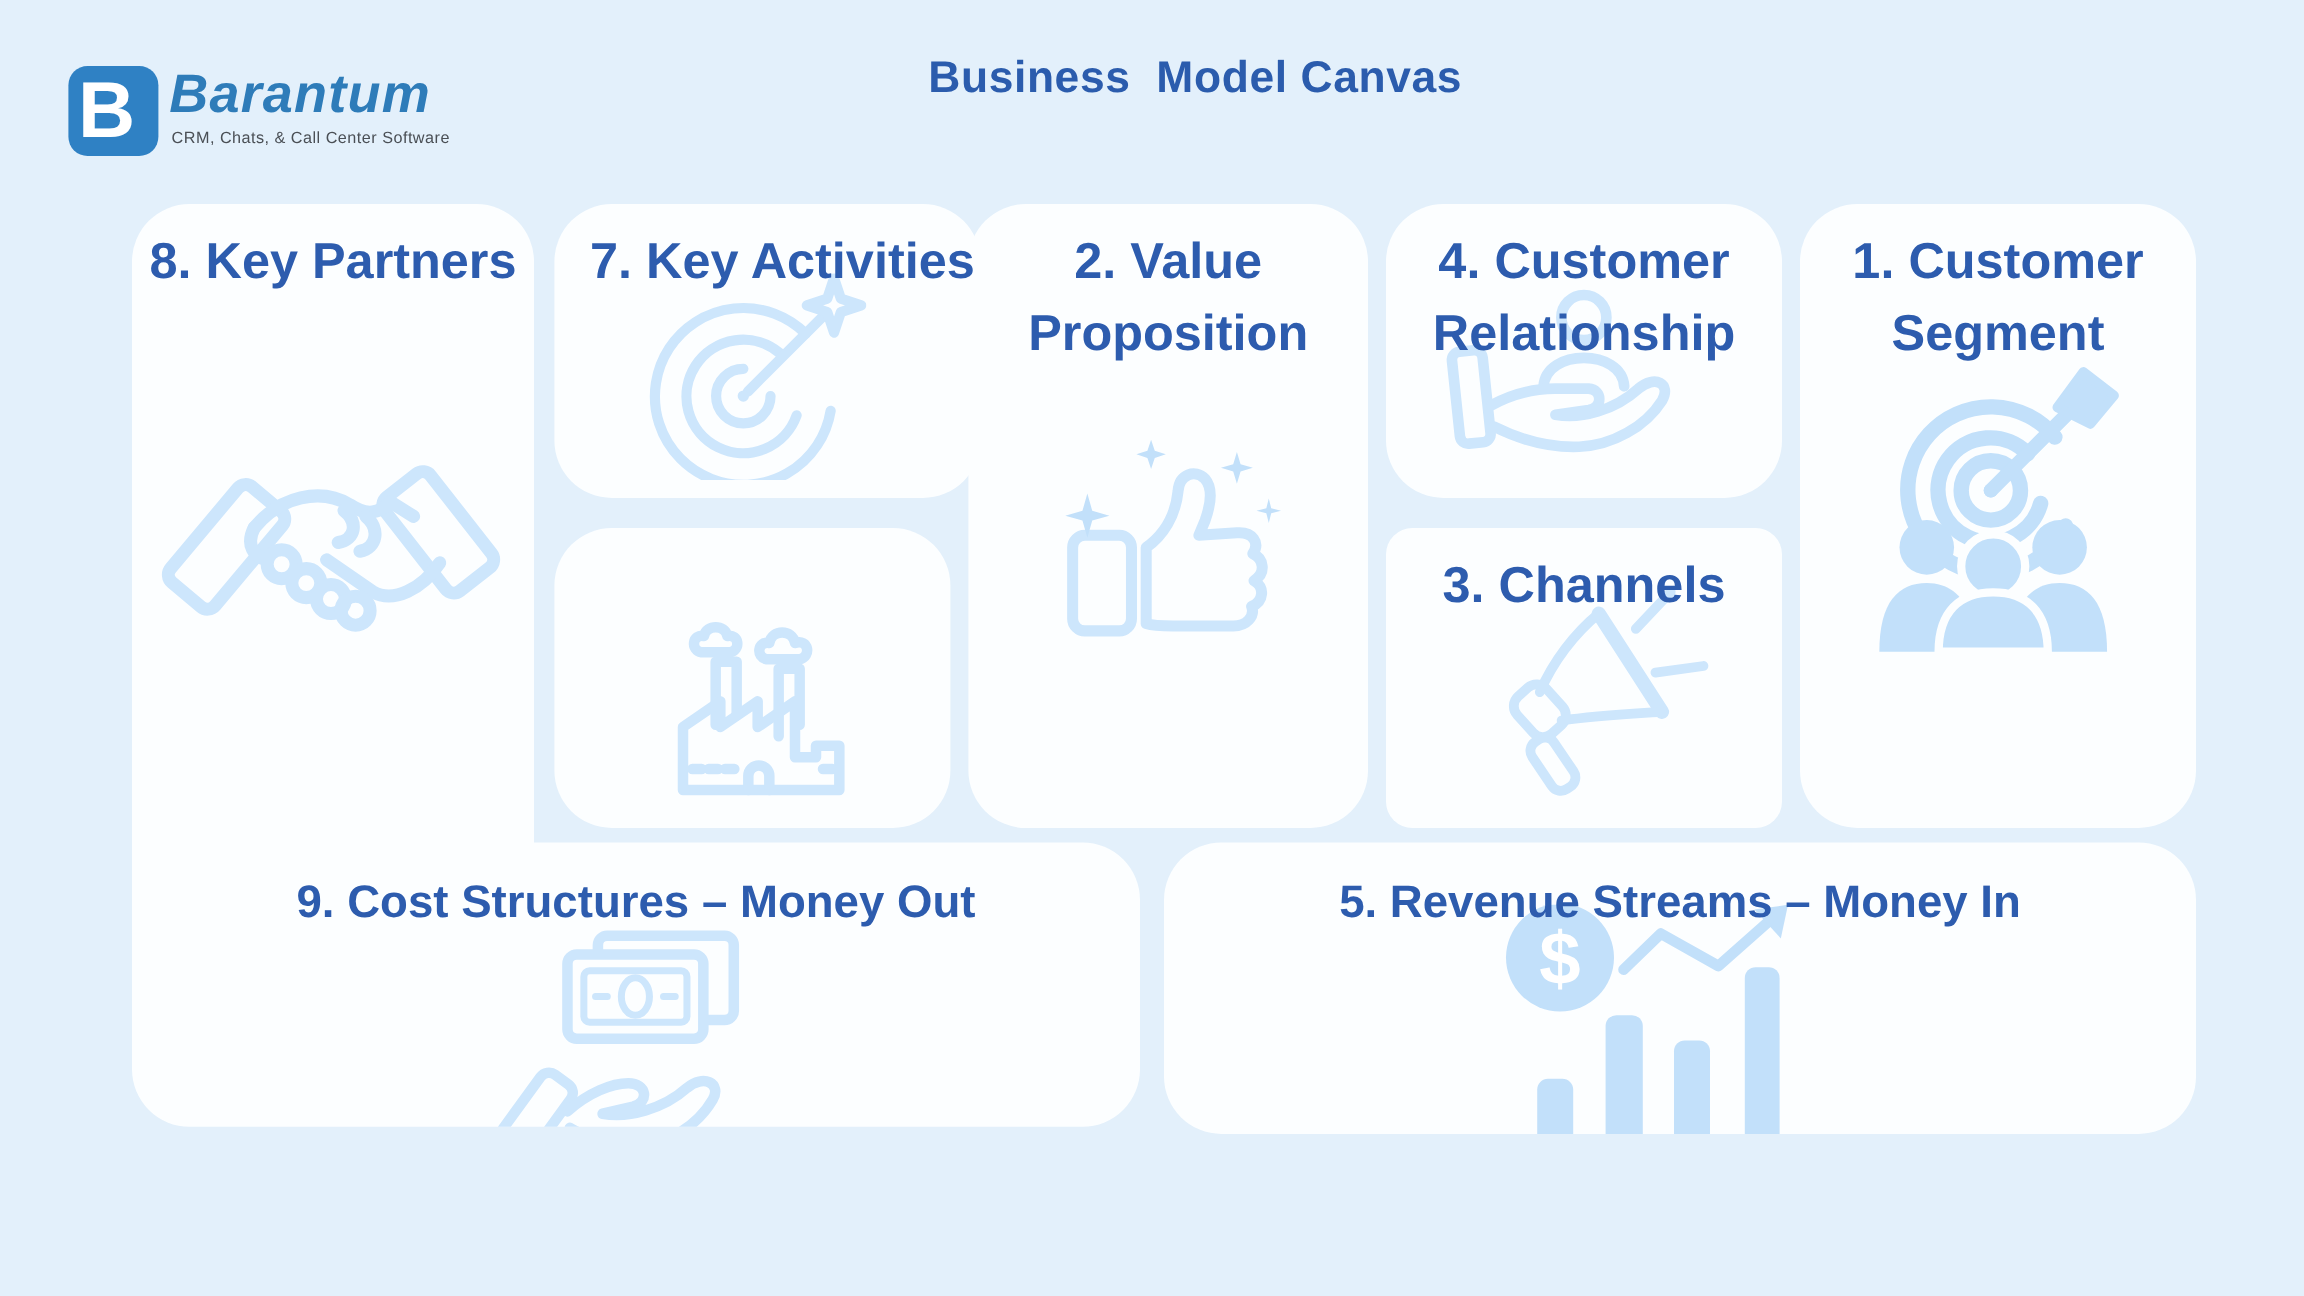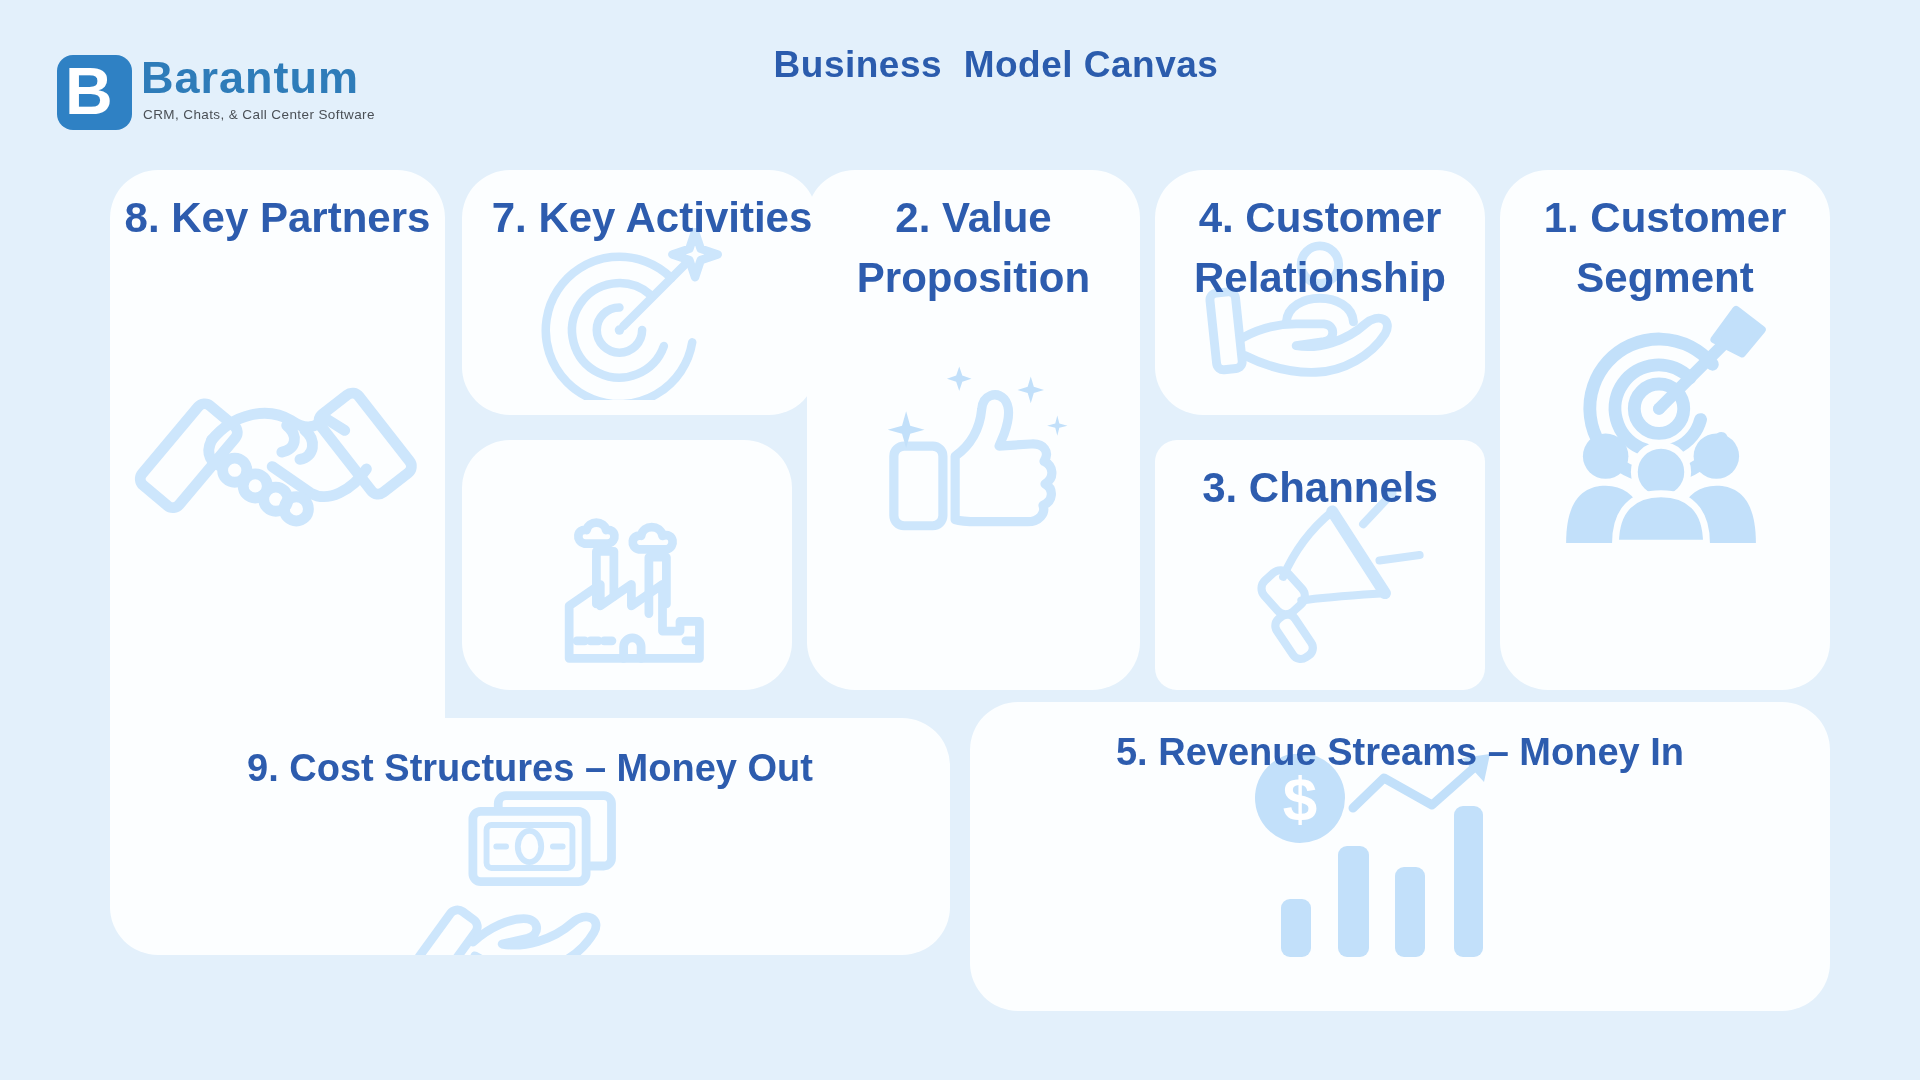--- a/index.html
+++ b/index.html
@@ -23,21 +23,21 @@
   .filledblue{fill:#c2e0fa;}
   
   .logo-mark{
     position:absolute;left:57px;top:55px;width:75px;height:75px;
     background:#2f81c4;border-radius:16px;color:#ffffff;
     font-weight:bold;font-size:66px;line-height:72px;text-align:left;
     padding-left:8px;box-sizing:border-box;
   }
   .logo-name{
     position:absolute;left:141px;top:52px;
-    font-weight:bold;font-size:45px;color:#2e7cb9;
+    font-style:italic;font-weight:bold;font-size:45px;color:#2e7cb9;
     letter-spacing:1px;
   }
   .logo-tagline{
     position:absolute;left:143px;top:107px;
     font-size:13.5px;color:#4a4f55;letter-spacing:0.4px;
   }
   .page-title{
     position:absolute;left:72px;top:44px;width:1848px;text-align:center;
     margin:0;color:#2b5cad;font-weight:bold;font-size:37px;white-space:pre;
     letter-spacing:0.5px;
@@ -174,38 +174,38 @@
           <path d="M206,248 C206,206 190,190 166,190 C148,190 136,200 130,216 L130,248 Z"></path>
         </g>
         <g class="filledblue" stroke="#fcfeff" stroke-width="7">
           <circle cx="110" cy="176" r="27"></circle>
           <path d="M64,248 C64,214 82,198 110,198 C138,198 156,214 156,248 Z"></path>
         </g>
       </svg>
     </div>
   </div>
 
-  <div class="card wide" style="left:110px;top:718px;width:840px;height:237px;">
+  <div class="card wide" style="left:110px;top:702px;width:840px;height:237px;">
     <h2>9. Cost Structures – Money Out</h2>
     <div class="icon" style="left:302px;top:66px;">
       <svg width="235" height="205" viewBox="0 0 240 210">
         <g class="stroked" stroke-width="8">
           <rect x="88" y="12" width="116" height="72" rx="8"></rect>
           <rect x="62" y="28" width="116" height="72" rx="8" fill="#fcfeff"></rect>
           <rect x="76" y="42" width="88" height="44" rx="5" stroke-width="6"></rect>
           <ellipse cx="120" cy="64" rx="12" ry="16" stroke-width="6"></ellipse>
           <path d="M86,64 h10 M144,64 h10" stroke-width="6"></path>
           <rect x="20" y="128" width="32" height="72" rx="9" transform="rotate(36 36 164)"></rect>
           <path d="M62,162 C80,146 100,138 114,138 C130,138 132,154 118,158 L92,164 C114,168 144,160 164,142 C178,130 194,138 186,152 C172,176 144,192 116,192 C94,192 78,184 64,176"></path>
         </g>
       </svg>
     </div>
   </div>
 
-  <div class="card wide" style="left:970px;top:702px;width:860px;height:309px;">
+  <div class="card wide" style="left:970px;top:702px;width:860px;height:243px;">
     <h2>5. Revenue Streams – Money In</h2>
     <div class="icon" style="left:280px;top:52px;">
       <svg width="250" height="205" viewBox="0 0 250 205">
         <circle cx="50" cy="44" r="45" class="filledblue"></circle>
         <text x="50" y="66" text-anchor="middle" font-family="Liberation Sans, sans-serif" font-size="62" font-weight="bold" fill="#ffffff">$</text>
         <path d="M103,54 L134,24 L182,51 L226,12" fill="none" stroke="#c2e0fa" stroke-width="9" stroke-linecap="round" stroke-linejoin="round"></path>
         <path d="M212,4 L240,0 L234,28 Z" class="filledblue"></path>
         <g class="filledblue">
           <rect x="31" y="145" width="30" height="58" rx="9"></rect>
           <rect x="88" y="92" width="31" height="111" rx="9"></rect>

